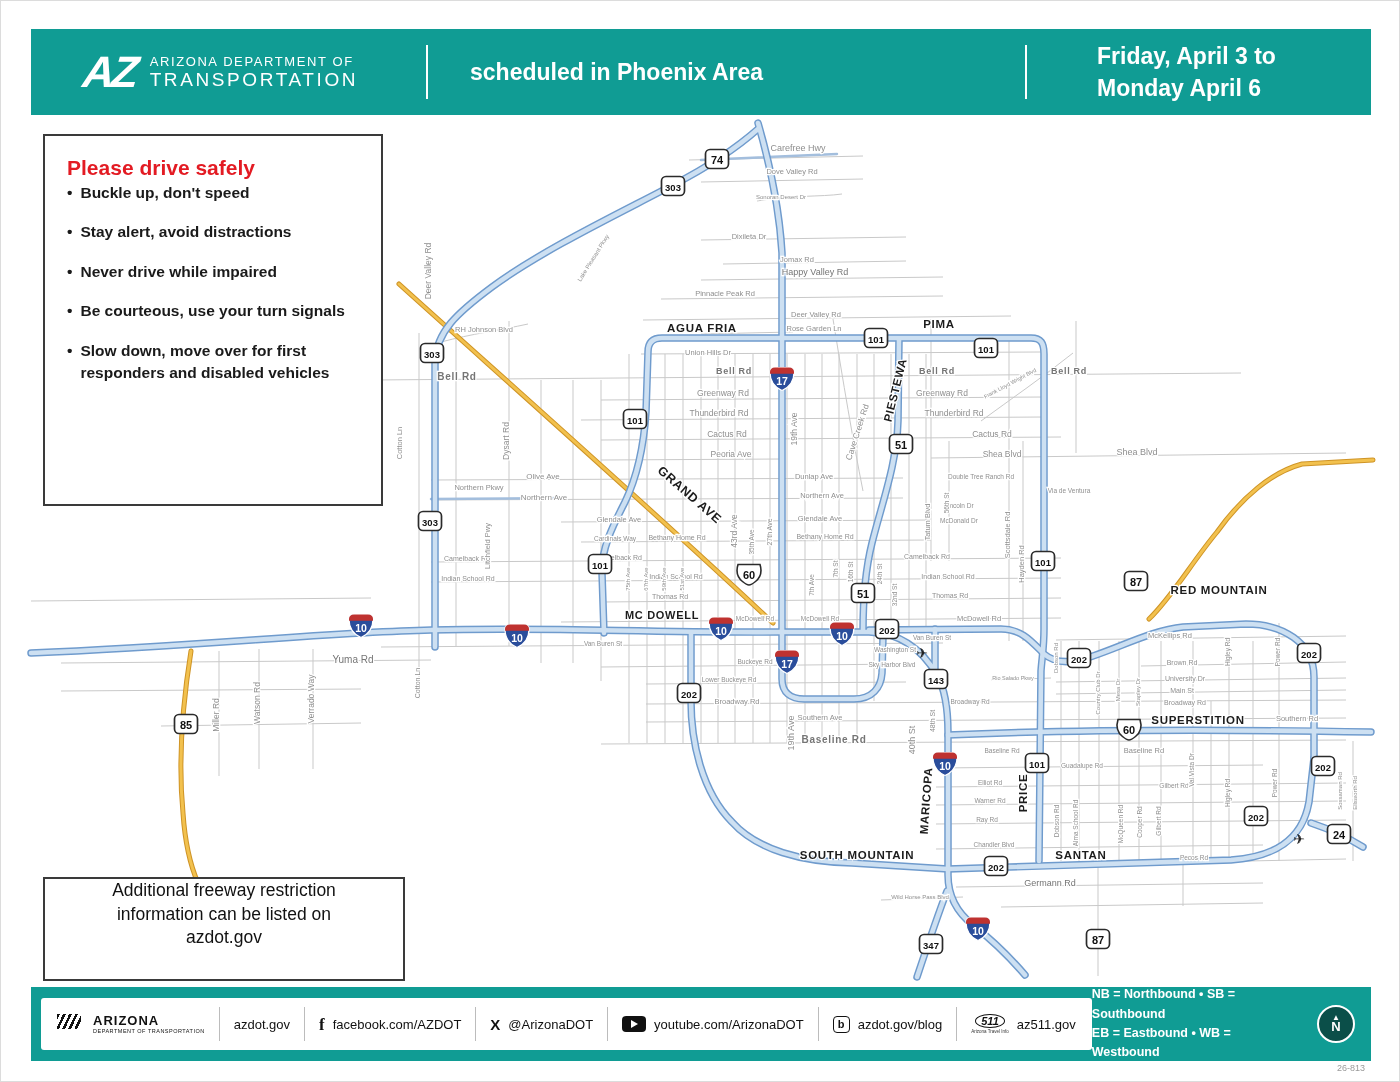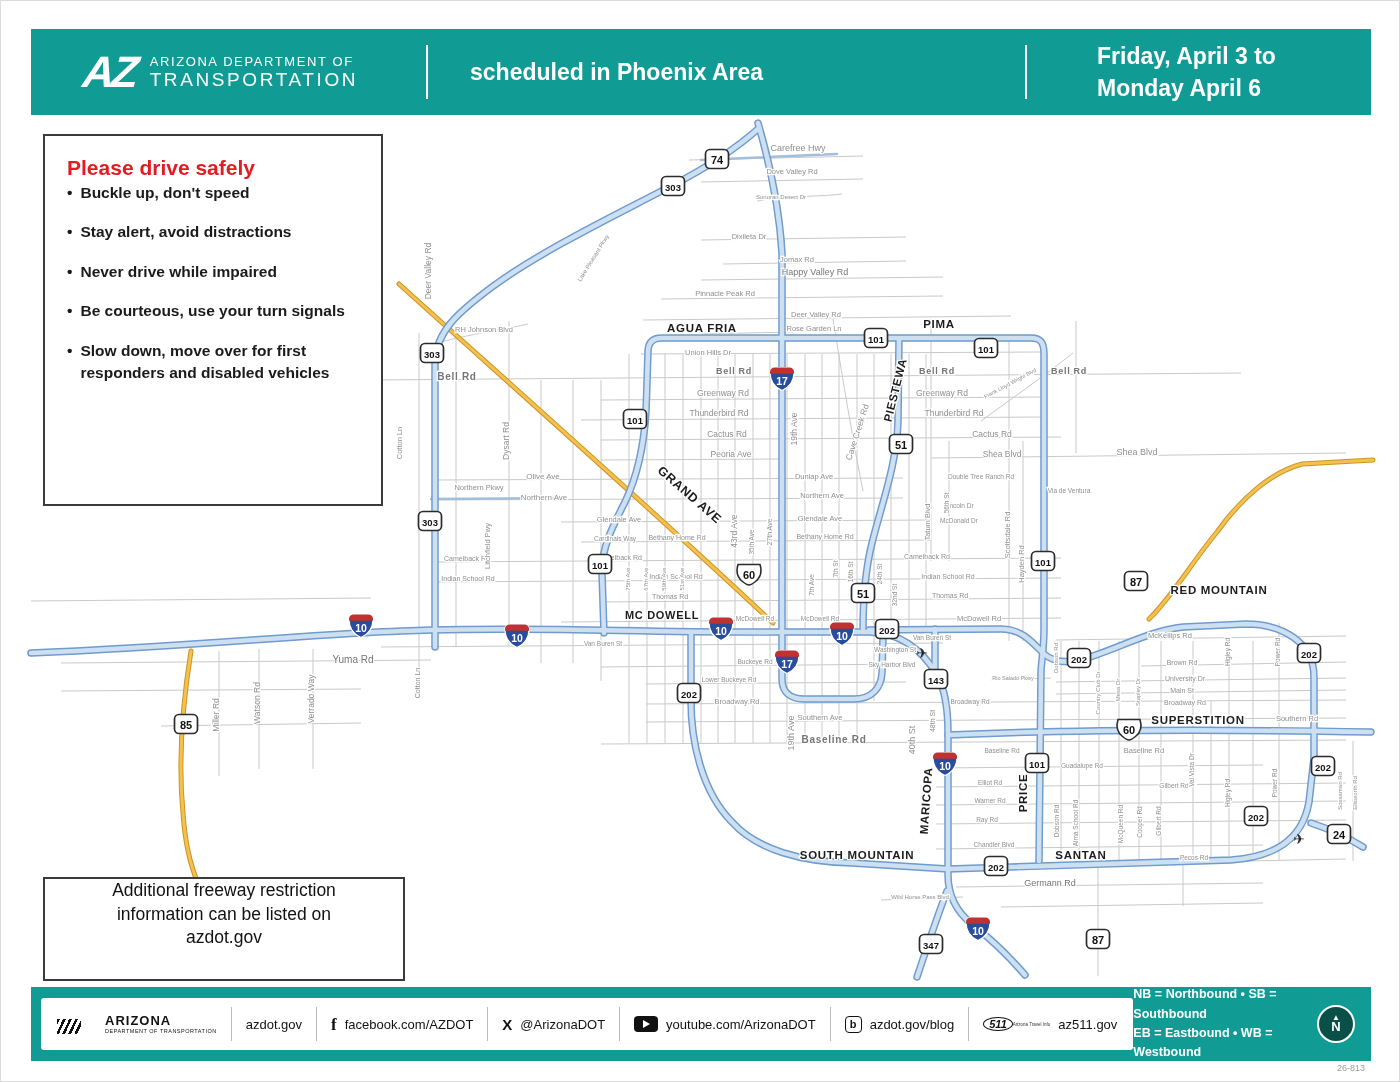--- a/index.html
+++ b/index.html
@@ -28,32 +28,32 @@
 .safety li{display:flex;gap:8px;font-size:15.5px;font-weight:bold;color:#1a1a1a;margin-bottom:17px;line-height:1.45}
 .safety li .blt{flex:none}
 
 
 .info{position:absolute;left:42px;top:876px;width:362px;height:104px;border:2px solid #3a3a3a;background:#fff;display:flex;align-items:flex-start;justify-content:center;text-align:center;z-index:3}
 .info .itxt{width:262px;font-size:17.5px;color:#111;line-height:1.35}
 
 
 .ftr{position:absolute;left:30px;top:986px;width:1340px;height:74px;background:#109C94;display:flex;align-items:center;padding:0 16px 0 10px;z-index:4}
 .fstrip{background:#fff;border-radius:3px;height:52px;display:flex;align-items:center;padding:0 16px;flex:none}
-.flogo{display:flex;align-items:flex-end;gap:24px}
+.flogo{display:flex;align-items:flex-start;gap:12px}
 .flogo .stripes{width:24px;height:15px;background:repeating-linear-gradient(115deg,#111 0 2.5px,transparent 2.5px 5.5px);flex:none}
 .flogo .t1{font-size:13px;font-weight:bold;letter-spacing:1px;color:#111;line-height:1.1}
 .flogo .t2{font-size:5.5px;letter-spacing:.5px;color:#111}
 .fsep{width:1px;height:34px;background:#bcbcbc;margin:0 14px;flex:none}
 .flink{display:flex;align-items:center;gap:8px;font-size:13px;color:#111;white-space:nowrap;cursor:pointer}
 .fi-fb{font-weight:bold;font-size:17px;font-family:"Liberation Serif",serif;line-height:1}
 .fi-x{font-weight:900;font-size:15px;line-height:1}
 .fi-yt{width:24px;height:16px;background:#111;border-radius:4px;position:relative;display:inline-block}
 .fi-yt::after{content:"";position:absolute;left:9px;top:4px;border-left:7px solid #fff;border-top:4px solid transparent;border-bottom:4px solid transparent}
 .fi-blog{width:17px;height:17px;border:1.6px solid #111;border-radius:4px;display:flex;align-items:center;justify-content:center;font-weight:bold;font-size:11px;color:#111}
-.fi-511{display:flex;flex-direction:row;align-items:center}
+.fi-511{display:flex;flex-direction:column;align-items:center}
 .fi-511 .oval{border:1.8px solid #111;border-radius:50%;padding:0 5px;font-weight:bold;font-style:italic;font-size:11px;color:#111}
 .fi-511 .sub{font-size:4.5px;color:#333;margin-top:1px}
 .legend{margin-left:auto;color:#fff;font-weight:bold;font-size:12.5px;line-height:1.55;text-align:left}
 .compass{width:38px;height:38px;border-radius:50%;background:#0b4f49;border:2px solid #fff;margin-left:16px;display:flex;flex-direction:column;align-items:center;justify-content:center;color:#fff;flex:none}
 .compass .ar{font-size:8px;line-height:6px}
 .compass .n{font-size:13px;font-weight:bold;line-height:12px}
 .docnum{position:absolute;right:34px;top:1062px;font-size:9px;color:#9a9a9a;z-index:5}
 </style>
 </head>
 <body>

